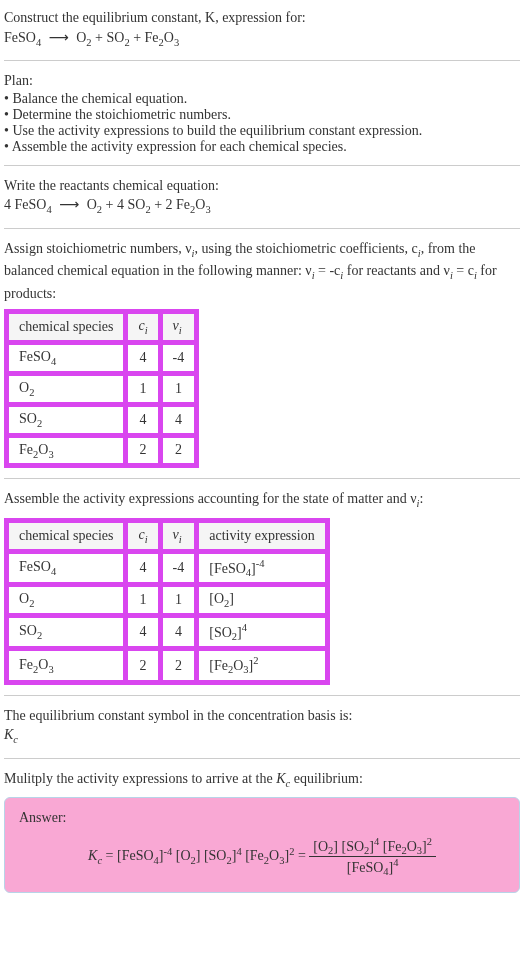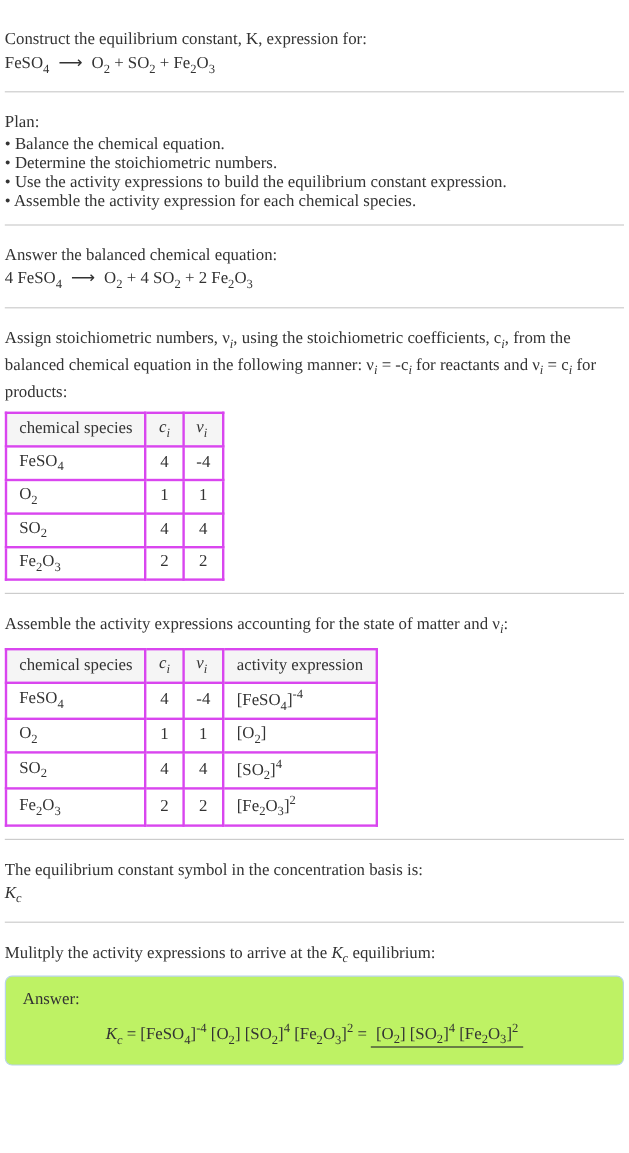--- a/index.html
+++ b/index.html
@@ -10,21 +10,20 @@
     body {
       font-family: Georgia, 'Times New Roman', serif;
       font-size: 14px;
       color: #333;
       background: #fff;
       width: 524px;
       padding: 8px 4px;
     }
     .section {
       margin-bottom: 8px;
-      margin-top: 16px;
     }
     hr {
       border: none;
       border-top: 1px solid #ccc;
       margin: 10px 0;
     }
     .formula {
       font-family: Georgia, serif;
     }
     sub {
@@ -37,36 +36,36 @@
     }
     .arrow {
       display: inline-block;
       margin: 0 4px;
     }
     table {
       border-collapse: collapse;
       margin: 6px 0;
     }
     th, td {
-      border: 2px solid #d946ef;
+      border: 5px solid #d946ef;
       padding: 4px 10px;
       text-align: left;
       font-weight: normal;
     }
     th {
       background: #f5f5f5;
     }
     td.center {
       text-align: center;
     }
     .italic {
       font-style: italic;
     }
     .answer-box {
-      background: #bef264;
+      background: #f9a8d4;
       border: 1px solid #b8d4e8;
       border-radius: 6px;
       padding: 10px 14px;
       margin-top: 6px;
     }
     .answer-label {
       margin-bottom: 8px;
     }
     .eq-line {
       text-align: center;
@@ -120,21 +119,21 @@
     <li>Balance the chemical equation.</li>
     <li>Determine the stoichiometric numbers.</li>
     <li>Use the activity expressions to build the equilibrium constant expression.</li>
     <li>Assemble the activity expression for each chemical species.</li>
   </ul>
 </div>
 
 <hr>
 
 <div class="section">
-  <p>Answer the balanced chemical equation:</p>
+  <p>Write the reactants chemical equation:</p>
   <p class="formula">
     <span>4 </span><span>FeSO</span><sub>4</sub>
     <span class="arrow">⟶</span>
     O<sub>2</sub> + <span>4 </span>SO<sub>2</sub> + <span>2 </span>Fe<sub>2</sub>O<sub>3</sub>
   </p>
 </div>
 
 <hr>
 
 <div class="section">
@@ -226,16 +225,17 @@
 <div class="section">
   <p>
     <span>Mulitply the activity expressions to arrive at the </span><span class="italic">K<sub>c</sub></span><span> equilibrium:</span>
   </p>
   <div class="answer-box">
     <p class="answer-label">Answer:</p>
     <div class="eq-line">
       <span class="italic">K<sub>c</sub></span> = [FeSO<sub>4</sub>]<sup>-4</sup> [O<sub>2</sub>] [SO<sub>2</sub>]<sup>4</sup> [Fe<sub>2</sub>O<sub>3</sub>]<sup>2</sup> = 
       <span class="frac">
         <span class="num">[O<sub>2</sub>] [SO<sub>2</sub>]<sup>4</sup> [Fe<sub>2</sub>O<sub>3</sub>]<sup>2</sup></span>
+        <span class="den">[FeSO<sub>4</sub>]<sup>4</sup></span>
       </span>
     </div>
   </div>
 </div>
 
 </body></html>

